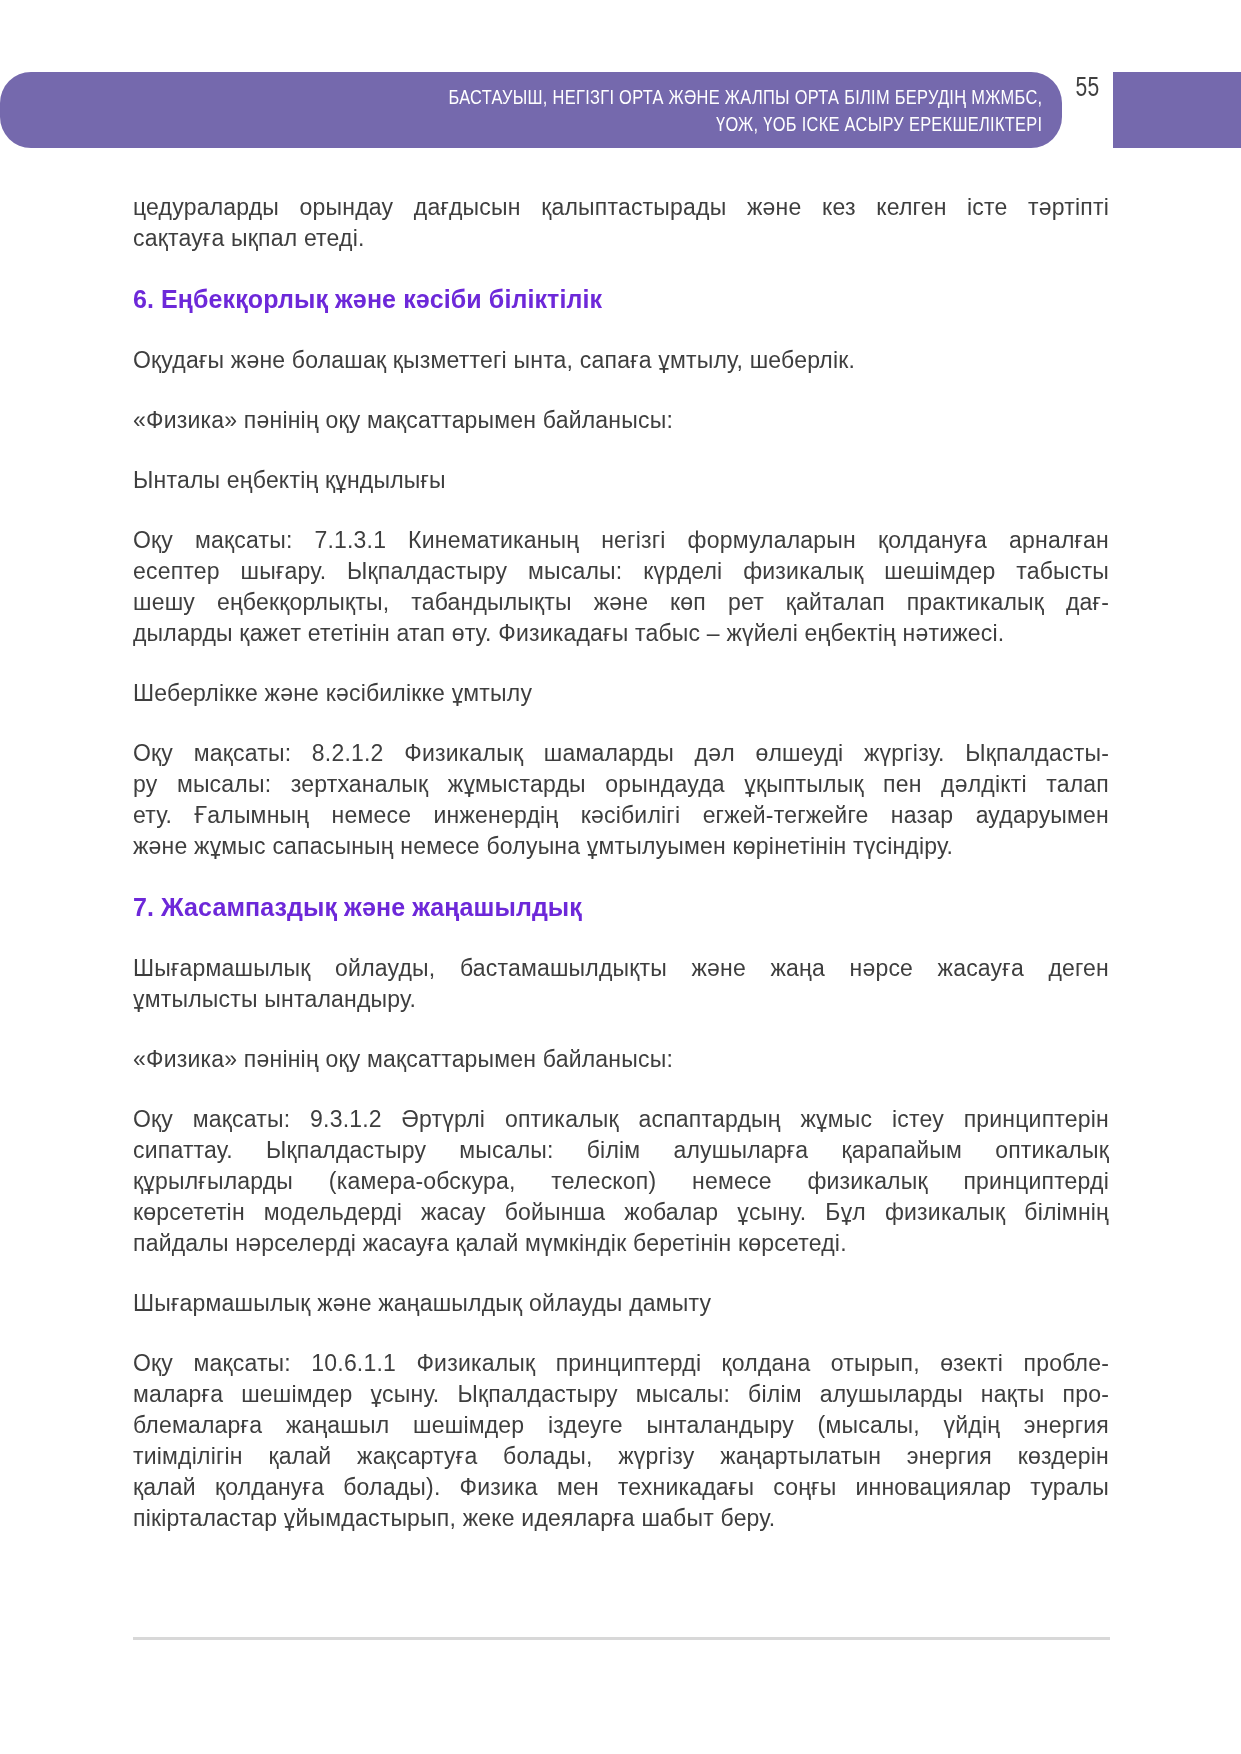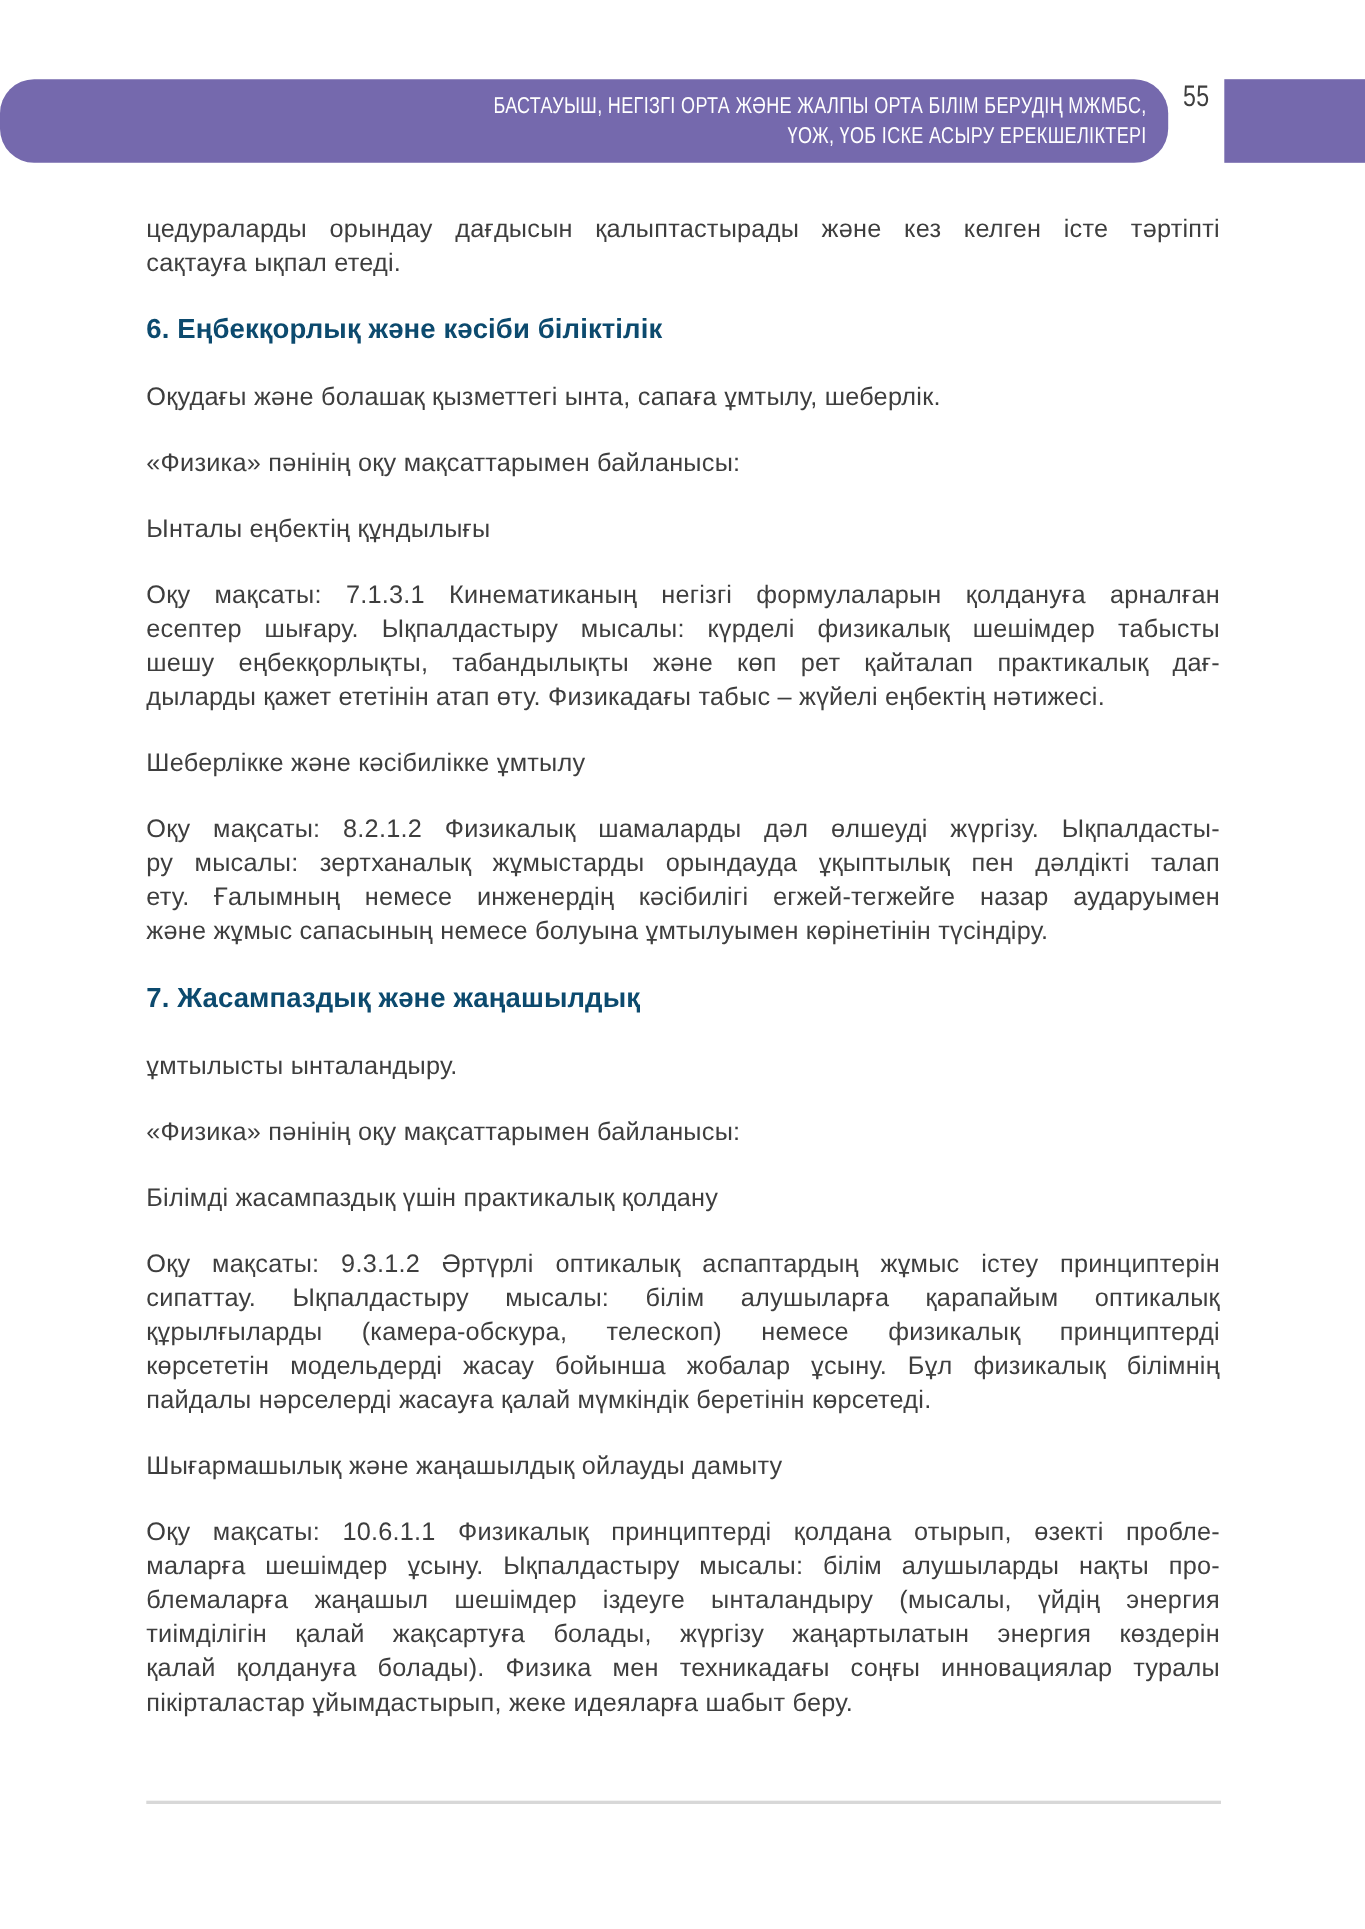--- a/index.html
+++ b/index.html
@@ -69,21 +69,21 @@
   .para .line { line-height: 31px; }
   .line.just {
     text-align: justify;
     text-align-last: justify;
   }
   .heading {
     margin-top: 8px;
     font-weight: 700;
     font-size: 25px;
     line-height: 33px;
-    color: #0c4a6e;
+    color: #6d28d9;
     letter-spacing: 0.1px;
   }
 
   
   .divider {
     position: absolute;
     left: 133px;
     top: 1637px;
     width: 977px;
     height: 3px;
@@ -133,27 +133,25 @@
         <div class="line">Шеберлікке және кәсібилікке ұмтылу</div>
       </div>
       <div class="block para">
         <div class="line just">Оқу мақсаты: 8.2.1.2 Физикалық шамаларды дәл өлшеуді жүргізу. Ықпалдасты-</div>
         <div class="line just">ру мысалы: зертханалық жұмыстарды орындауда ұқыптылық пен дәлдікті талап</div>
         <div class="line just">ету. Ғалымның немесе инженердің кәсібилігі егжей-тегжейге назар аударуымен</div>
         <div class="line">және жұмыс сапасының немесе болуына ұмтылуымен көрінетінін түсіндіру.</div>
       </div>
       <div class="block heading">7. Жасампаздық және жаңашылдық</div>
       <div class="block para">
+        <div class="line just">Шығармашылық ойлауды, бастамашылдықты және жаңа нәрсе жасауға деген</div>
         <div class="line">ұмтылысты ынталандыру.</div>
       </div>
       <div class="block para">
         <div class="line">«Физика» пәнінің оқу мақсаттарымен байланысы:</div>
-      </div>
-      <div class="block para">
-        <div class="line">Білімді жасампаздық үшін практикалық қолдану</div>
       </div>
       <div class="block para">
         <div class="line just">Оқу мақсаты: 9.3.1.2 Әртүрлі оптикалық аспаптардың жұмыс істеу принциптерін</div>
         <div class="line just">сипаттау. Ықпалдастыру мысалы: білім алушыларға қарапайым оптикалық</div>
         <div class="line just">құрылғыларды (камера-обскура, телескоп) немесе физикалық принциптерді</div>
         <div class="line just">көрсететін модельдерді жасау бойынша жобалар ұсыну. Бұл физикалық білімнің</div>
         <div class="line">пайдалы нәрселерді жасауға қалай мүмкіндік беретінін көрсетеді.</div>
       </div>
       <div class="block para">
         <div class="line">Шығармашылық және жаңашылдық ойлауды дамыту</div>

